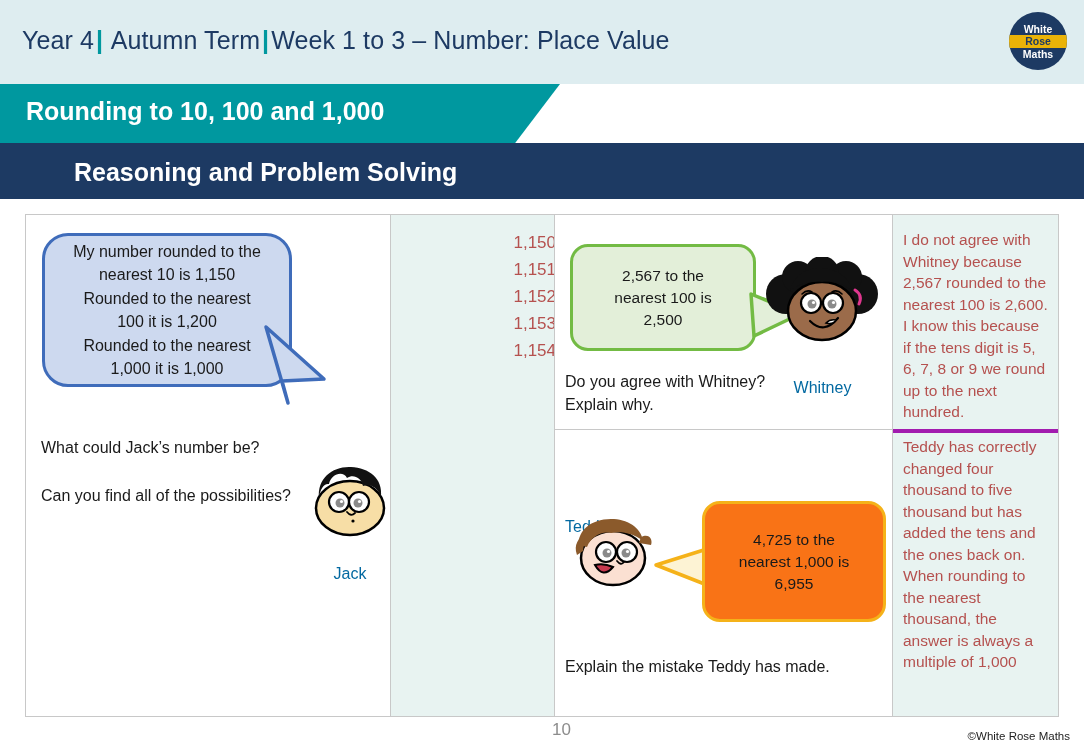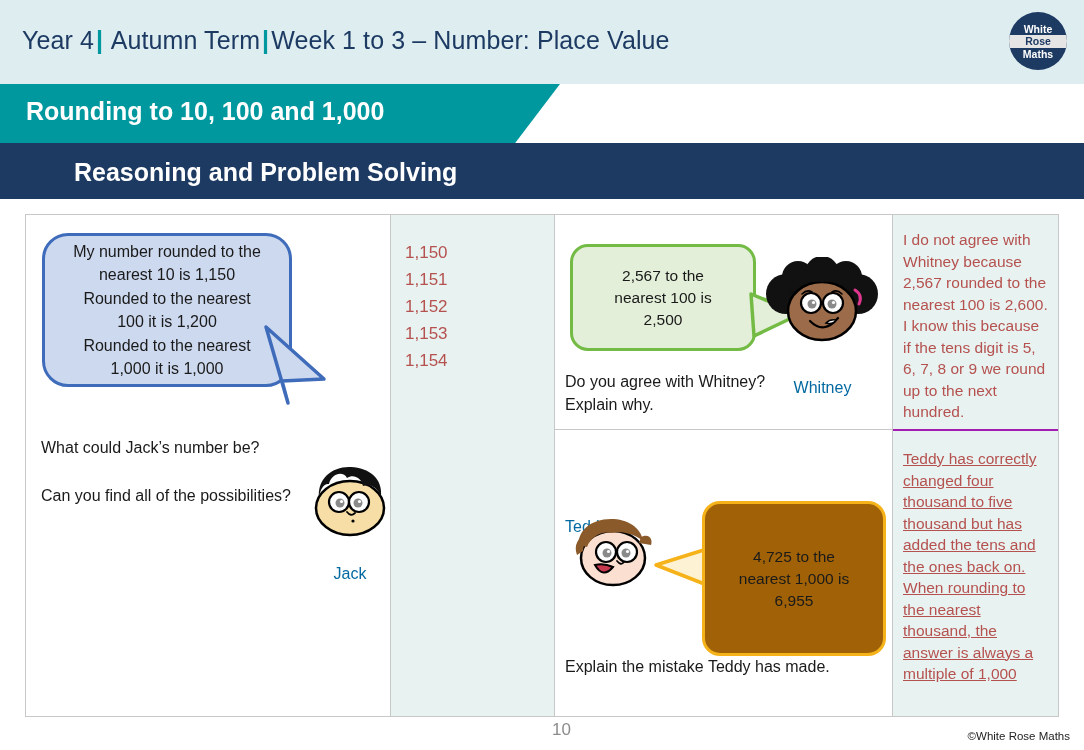--- a/index.html
+++ b/index.html
@@ -39,21 +39,21 @@
     background: #1d3a63;
     display: flex;
     flex-direction: column;
     align-items: center;
     justify-content: center;
     overflow: hidden;
   }
   .logo-line { font-size: 10.5px; font-weight: 700; color: #ffffff; line-height: 12px; }
   .logo-mid {
     width: 100%;
-    background: #e5e5e5;
+    background: #eab308;
     color: #1d3a63;
     font-size: 10.5px;
     font-weight: 700;
     line-height: 13px;
     text-align: center;
   }
 
   
   .teal-banner {
     position: absolute;
@@ -103,21 +103,21 @@
   }
   .answer-col-left  { width: 166px; }
   .answer-col-right { width: 166px; }
 
   .answer-text {
     color: #b5514f;
     font-size: 15.5px;
     line-height: 21.5px;
     padding: 14px 9px 0 10px;
   }
-  .answer-list { padding: 24px 0 0 14px; }
+  .answer-list { padding: 14px 0 0 14px; text-align: right; }
   .answer-list div { color: #b5514f; font-size: 17px; line-height: 27px; }
 
   
   .row-divider {
     position: absolute;
     left: 0; top: 214px;
     width: 339px; height: 1px;
     background: #c8c8c8;
   }
 
@@ -143,22 +143,22 @@
     left: 15px; top: 29px;
     width: 186px; height: 107px;
     background: #e3efd9;
     border: 3.5px solid #73bb44;
     border-radius: 18px;
   }
   .bubble-whitney-text { font-size: 15.5px; line-height: 22px; color: #1a1a1a; padding: 0 10px; }
 
   .bubble-teddy {
     left: 147px; top: 50px;
-    width: 184px; height: 155px;
-    background: #a16207;
+    width: 184px; height: 121px;
+    background: #f97316;
     border: 3.5px solid #f5b219;
     border-radius: 18px;
   }
   .bubble-teddy-text { font-size: 15.5px; line-height: 22px; color: #1a1a1a; padding: 0 10px; }
 
   
   .tail { position: absolute; overflow: visible; }
 
   
   .character { position: absolute; }
@@ -330,18 +330,18 @@
       <span>4,725 to the</span><br>
       <span>nearest 1,000 is</span><br>
       <span>6,955</span>
     </div>
   </div>
 
   <div class="body-text" style="left:10px; top:440px;">Explain the mistake Teddy has made.</div>
 
   <div class="answer-col answer-col-right">
     <div class="answer-text" style="height:214px; overflow:hidden;">I do not agree with Whitney because 2,567 rounded to the nearest 100 is 2,600. I know this because if the tens digit is 5, 6, 7, 8 or 9 we round up to the next hundred.</div>
-    <div class="answer-text" style="padding-top:17px; border-top:2px solid #a21caf;text-decoration:underline;">Teddy has correctly changed four thousand to five thousand but has added the tens and the ones back on. When rounding to the nearest thousand, the answer is always a multiple of 1,000</div>
+    <div class="answer-text" style="padding-top:3px; border-top:4px solid #a21caf;">Teddy has correctly changed four thousand to five thousand but has added the tens and the ones back on. When rounding to the nearest thousand, the answer is always a multiple of 1,000</div>
   </div>
 </div>
 
 <div class="page-num">10</div>
 <div class="copyright">©White Rose Maths</div>
 
 </body></html>

